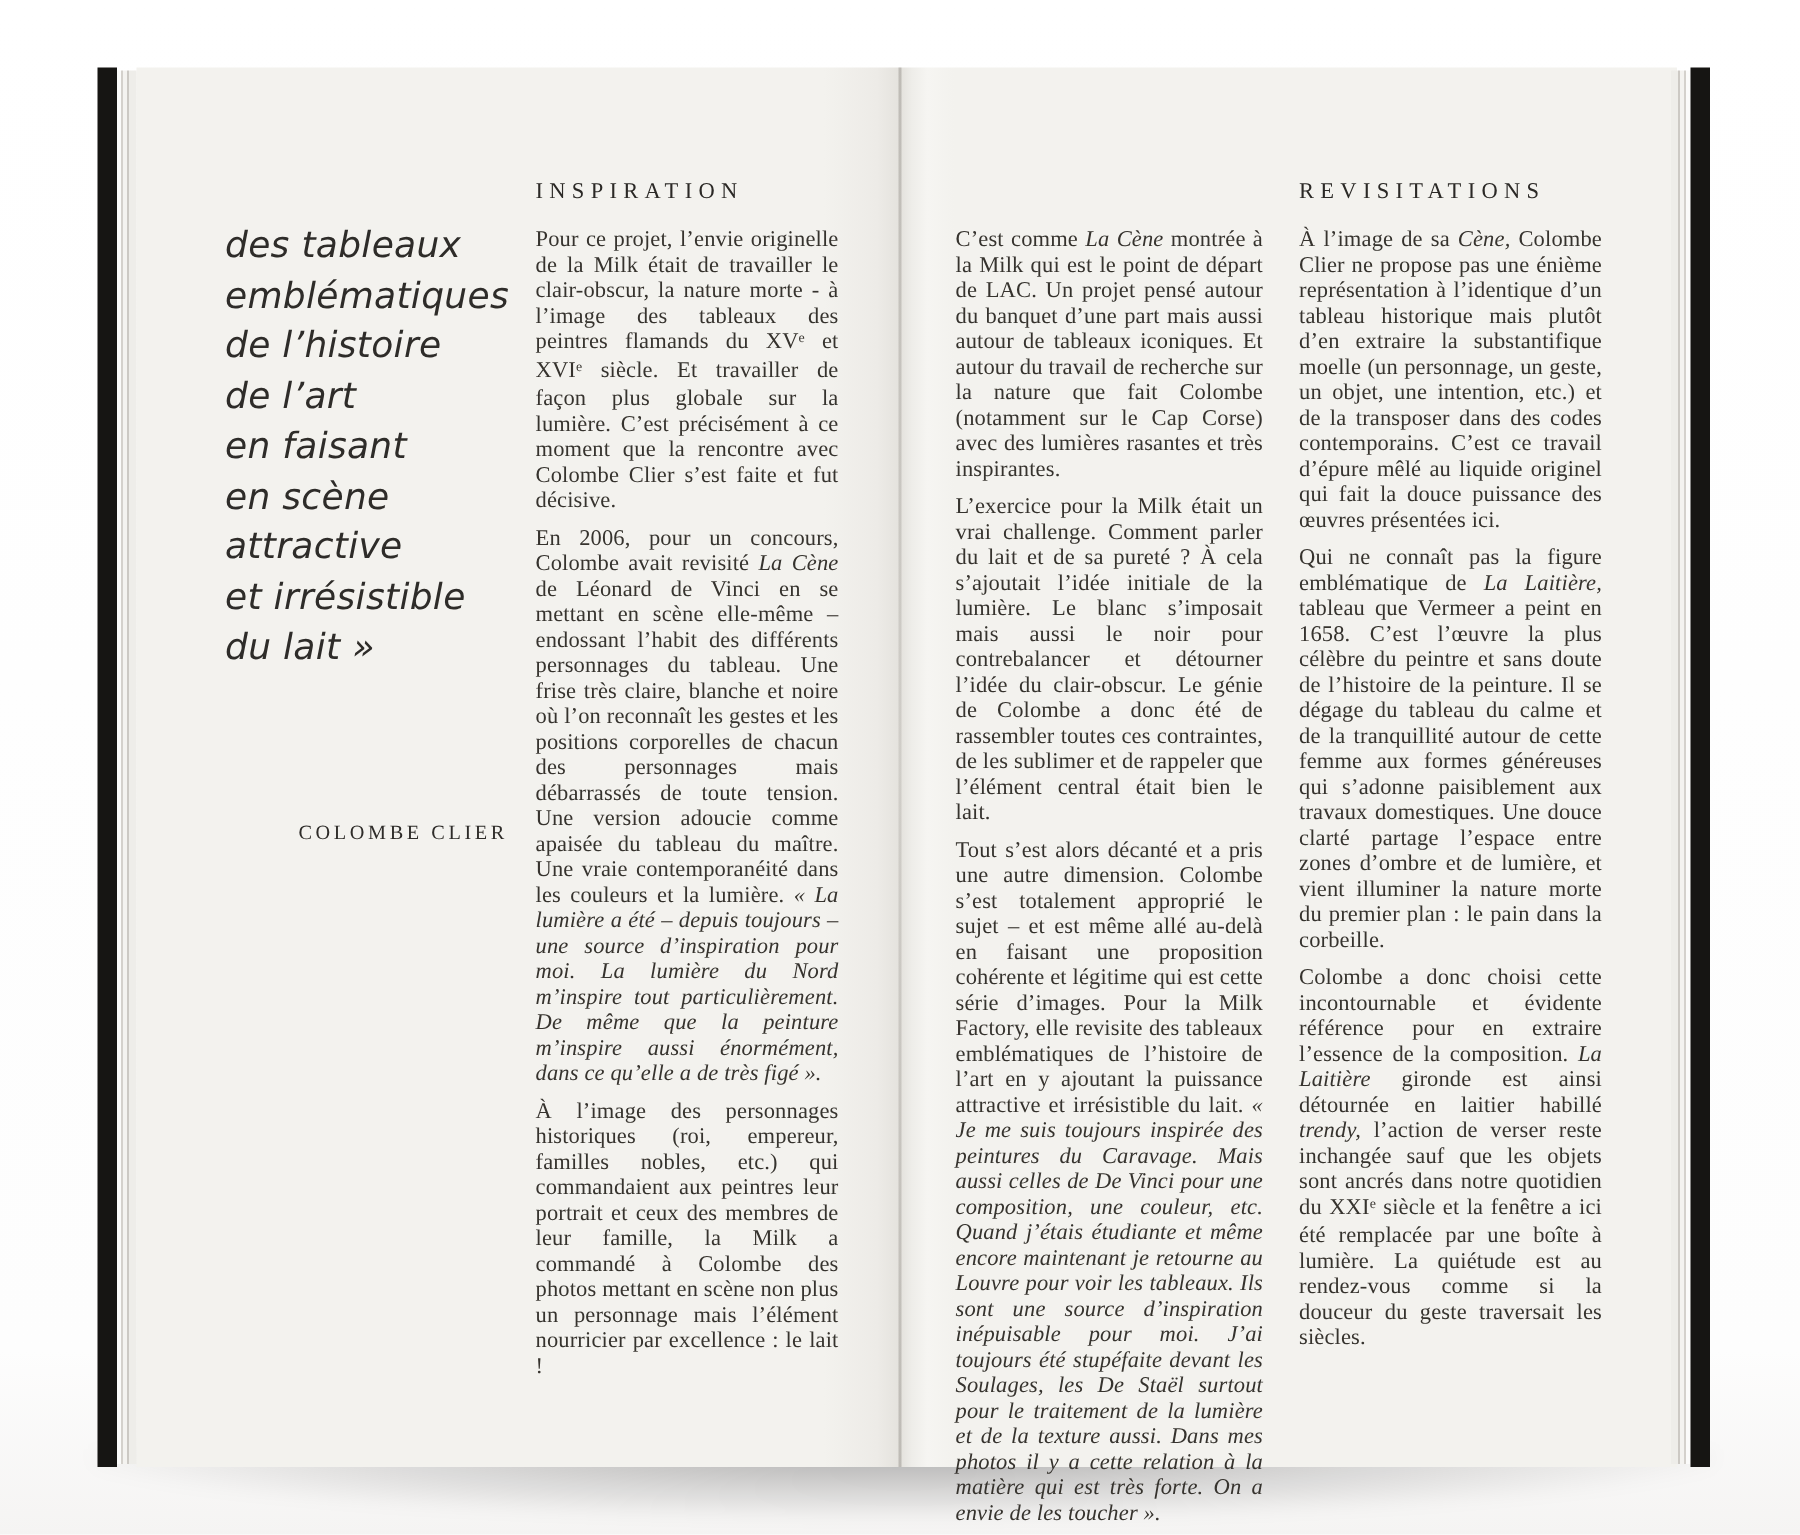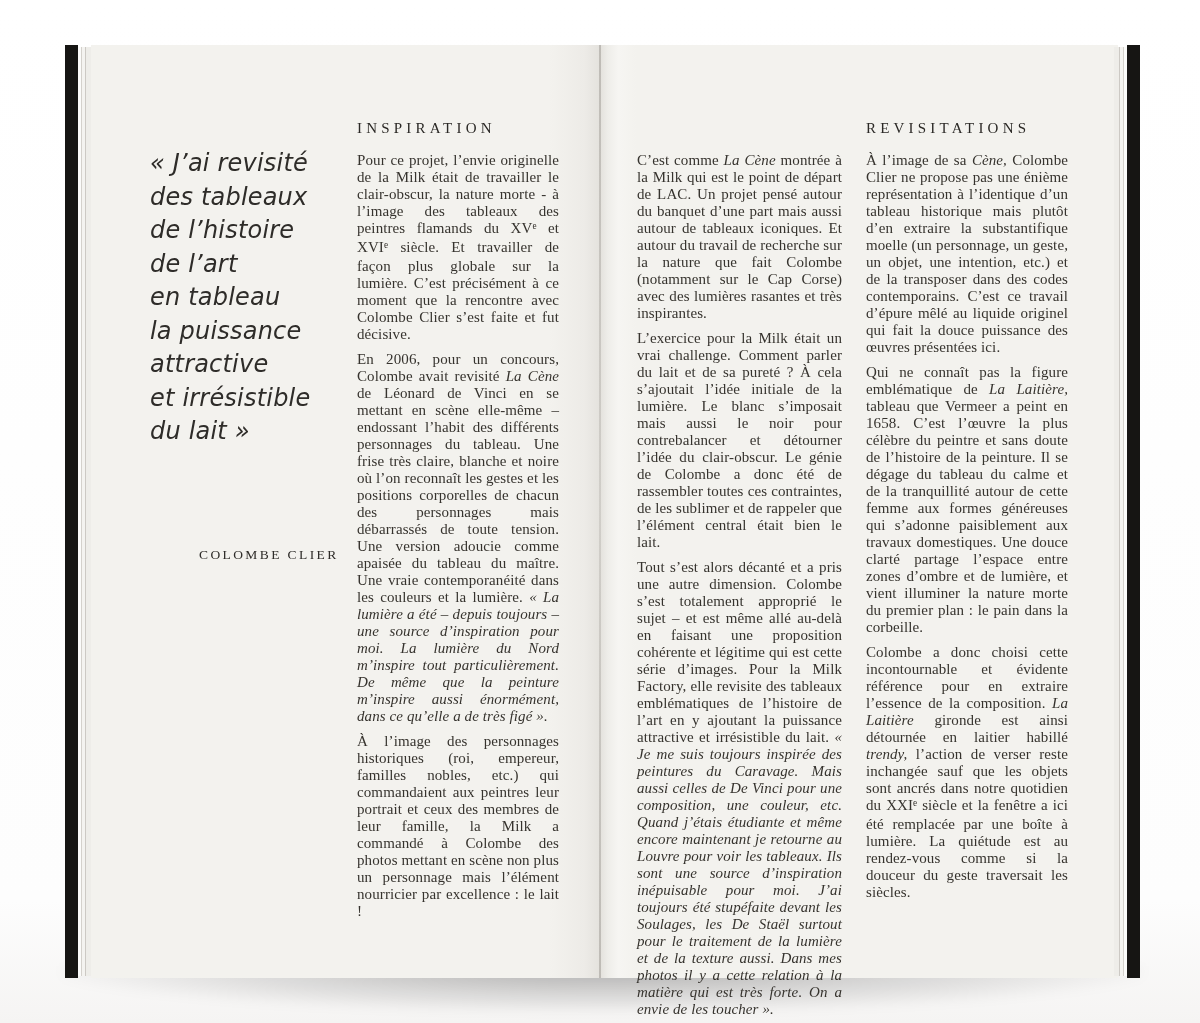--- a/index.html
+++ b/index.html
@@ -74,26 +74,26 @@
 </head>
 <body>
 
 <div class="scene">
 
   <div class="cover-edge left"></div>
   <div class="page-stack left"></div>
 
   <div class="page left">
     <div class="pull-quote">
-        <div>« J’ai revisité</div>
         <div>des tableaux</div>
+        <div>emblématiques</div>
         <div>de l’histoire</div>
         <div>de l’art</div>
-        <div>en tableau</div>
-        <div>la puissance</div>
+        <div>en faisant</div>
+        <div>en scène</div>
         <div>attractive</div>
         <div>et irrésistible</div>
         <div>du lait »</div>
       </div>
     <div class="attribution">COLOMBE CLIER</div>
     <div class="col c1">
       <h2>INSPIRATION</h2>
       <div class="paras">
           <p><span>Pour ce projet, l’envie originelle de la Milk était de travailler le clair-obscur, la nature morte - à l’image des tableaux des peintres flamands du XV</span><span class="sup">e</span><span> et XVI</span><span class="sup">e</span><span> siècle. Et travailler de façon plus globale sur la lumière. C’est précisément à ce moment que la rencontre avec Colombe Clier s’est faite et fut décisive.</span></p>
           <p><span>En 2006, pour un concours, Colombe avait revisité </span><span class="it">La Cène</span><span> de Léonard de Vinci en se mettant en scène elle-même – endossant l’habit des différents personnages du tableau. Une frise très claire, blanche et noire où l’on reconnaît les gestes et les positions corporelles de chacun des personnages mais débarrassés de toute tension. Une version adoucie comme apaisée du tableau du maître. Une vraie contemporanéité dans les couleurs et la lumière. </span><span class="it">« La lumière a été – depuis toujours – une source d’inspiration pour moi. La lumière du Nord m’inspire tout particulièrement. De même que la peinture m’inspire aussi énormément, dans ce qu’elle a de très figé ».</span></p>

